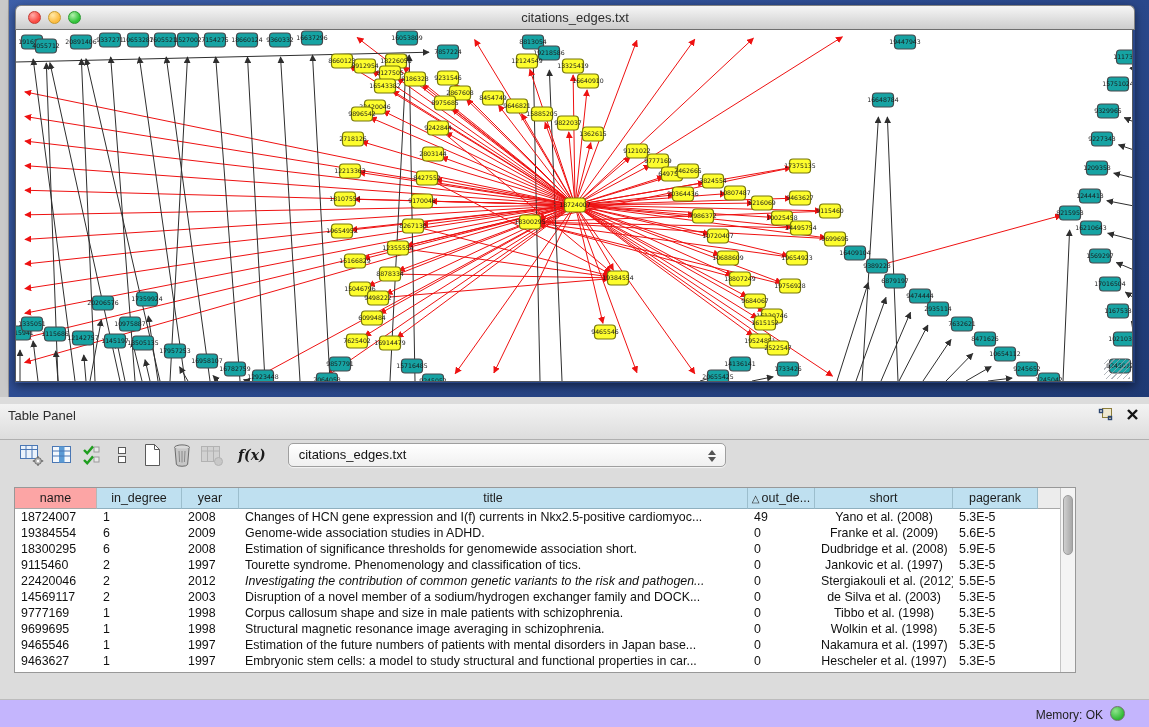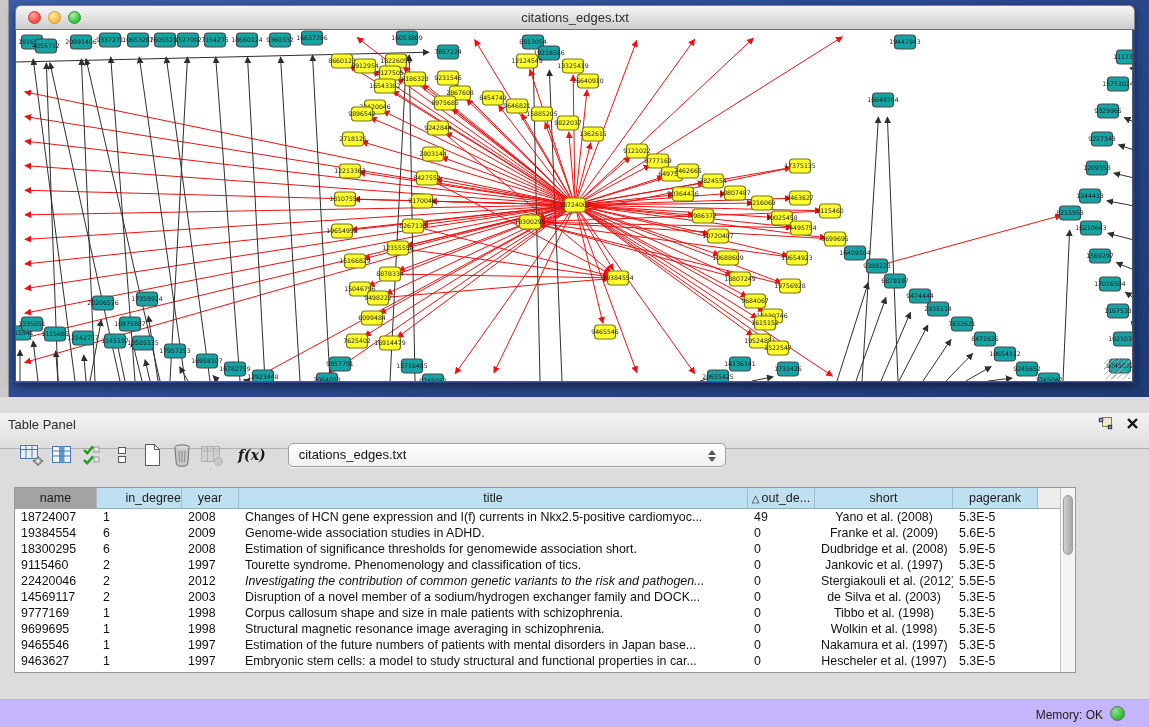--- a/index.html
+++ b/index.html
@@ -19,41 +19,41 @@
   .tl.y { left:32px; background:radial-gradient(circle at 35% 30%, #ffe9a8, #fdbc40 65%); border:1px solid #c79b2e; }
   .tl.g { left:52px; background:radial-gradient(circle at 35% 30%, #b3f0ae, #32c43a 65%); border:1px solid #2a9a30; }
   .wtitle { position:absolute; left:0; right:0; top:0; text-align:center; line-height:24px; font-size:13px; color:#2e2e2e; }
   .canvas { position:absolute; left:0; top:25px; width:1118px; height:352px; background:#ffffff; border:1px solid #55585e; border-top:none; overflow:hidden; }
   .canvas svg { position:absolute; left:0; top:0; }
   .grip { position:absolute; right:2px; bottom:2px; width:26px; height:20px; opacity:.75;
           background:repeating-linear-gradient(135deg, transparent 0 3px, #9aa0a8 3px 4px); }
 
   
   .table-panel { position:absolute; left:0; top:397px; width:1149px; height:330px; background:#dcdcdc; }
-  .panel-header { position:absolute; left:0; top:16px; width:100%; height:36px;
+  .panel-header { position:absolute; left:0; top:7px; width:100%; height:36px;
                   background:linear-gradient(#f3f3f3,#dddddd); border-bottom:1px solid #b0b0b0; }
   .panel-title { position:absolute; left:8px; top:4px; font-size:13px; color:#2d2d2d; }
   .ph-icons { position:absolute; right:10px; top:3px; display:flex; gap:12px; align-items:center; }
 
   .toolbar { position:absolute; left:0; top:40px; width:100%; height:36px; display:flex; align-items:center; padding-left:18px; }
   .tbicon { width:27px; height:26px; margin-right:3px; display:flex; align-items:center; justify-content:center; }
   .fx { font-family:"DejaVu Serif", serif; font-style:italic; font-weight:bold; font-size:14px; color:#1a1a1a; margin:0 8px 0 10px; }
   .combo { position:relative; margin-left:14px; width:438px; height:24px; background:linear-gradient(#ffffff,#f0f0f0);
            border:1px solid #9f9f9f; border-radius:5px; font-size:13px; color:#111; line-height:22px; padding-left:10px;
            box-shadow:0 1px 1px rgba(255,255,255,.7); }
   .stepper { position:absolute; right:8px; top:4px; width:9px; height:16px; display:flex; flex-direction:column; align-items:center; justify-content:center; gap:2px; }
   .stepper i { width:0; height:0; border-left:4px solid transparent; border-right:4px solid transparent; display:block; }
   .stepper .up { border-bottom:5px solid #555; }
   .stepper .dn { border-top:5px solid #555; }
 
   .table-wrap { position:absolute; left:14px; top:90px; width:1062px; height:186px; background:#fff; border:1px solid #989898; }
   .thead { display:flex; height:21px; background:#bfe0f0; }
   .th { height:21px; line-height:21px; font-size:12.5px; color:#1b1b1b; text-align:center;
         border-right:1px solid #9cbecd; border-bottom:1px solid #8fb0bf; overflow:hidden; white-space:nowrap; }
-  .th.first { background:#a3a3a3; border-right:1px solid #b7b7b7; border-bottom:1px solid #a8a8a8; }
+  .th.first { background:#fca5a5; border-right:1px solid #b7b7b7; border-bottom:1px solid #a8a8a8; }
   .th.filler { flex:1; background:#ececec; border-right:none; border-bottom:1px solid #a8a8a8; }
   .sortind { font-size:10px; color:#222; margin-right:2px; }
   .tr { display:flex; height:16px; }
   .td { font-size:12.4px; line-height:16px; color:#101010; padding:0 6px; white-space:nowrap; overflow:hidden; }
   .vscroll { position:absolute; right:0; top:0; width:15px; height:184px; background:#f4f4f4; border-left:1px solid #c4c4c4; }
   .vthumb { position:absolute; left:2px; top:7px; width:10px; height:60px; border-radius:5px;
             background:linear-gradient(90deg,#cfcfcf,#a8a8a8); border:1px solid #9b9b9b; }
 
   .tabs-row { position:absolute; left:0; top:277px; width:100%; display:flex; justify-content:center; }
   .tabs-group { display:flex; height:22px; border:1px solid #8d8d8d; border-radius:5px; overflow:hidden; background:#fff;
@@ -841,21 +841,21 @@
         <span class="stepper">
             <i class="up"></i>
             <i class="dn"></i>
           </span>
       </div>
     </div>
 
     <div class="table-wrap">
       <div class="thead" id="thead">
           <div class="th first" style="width: 82px;"><span>name</span></div>
-          <div class="th" style="width: 85px; text-align: right;"><span>in_degree</span></div>
+          <div class="th" style="width: 85px;"><span>in_degree</span></div>
           <div class="th" style="width: 57px;"><span>year</span></div>
           <div class="th" style="width: 509px;"><span>title</span></div>
           <div class="th" style="width: 67px;"><span class="sortind">△</span><span>out_de...</span></div>
           <div class="th" style="width: 138px;"><span>short</span></div>
           <div class="th" style="width: 85px;"><span>pagerank</span></div>
           <div class="th filler"></div>
         </div>
       <div id="tbody">
           <div class="tr">
             <div class="td" style="width: 82px; text-align: left;">18724007</div>

